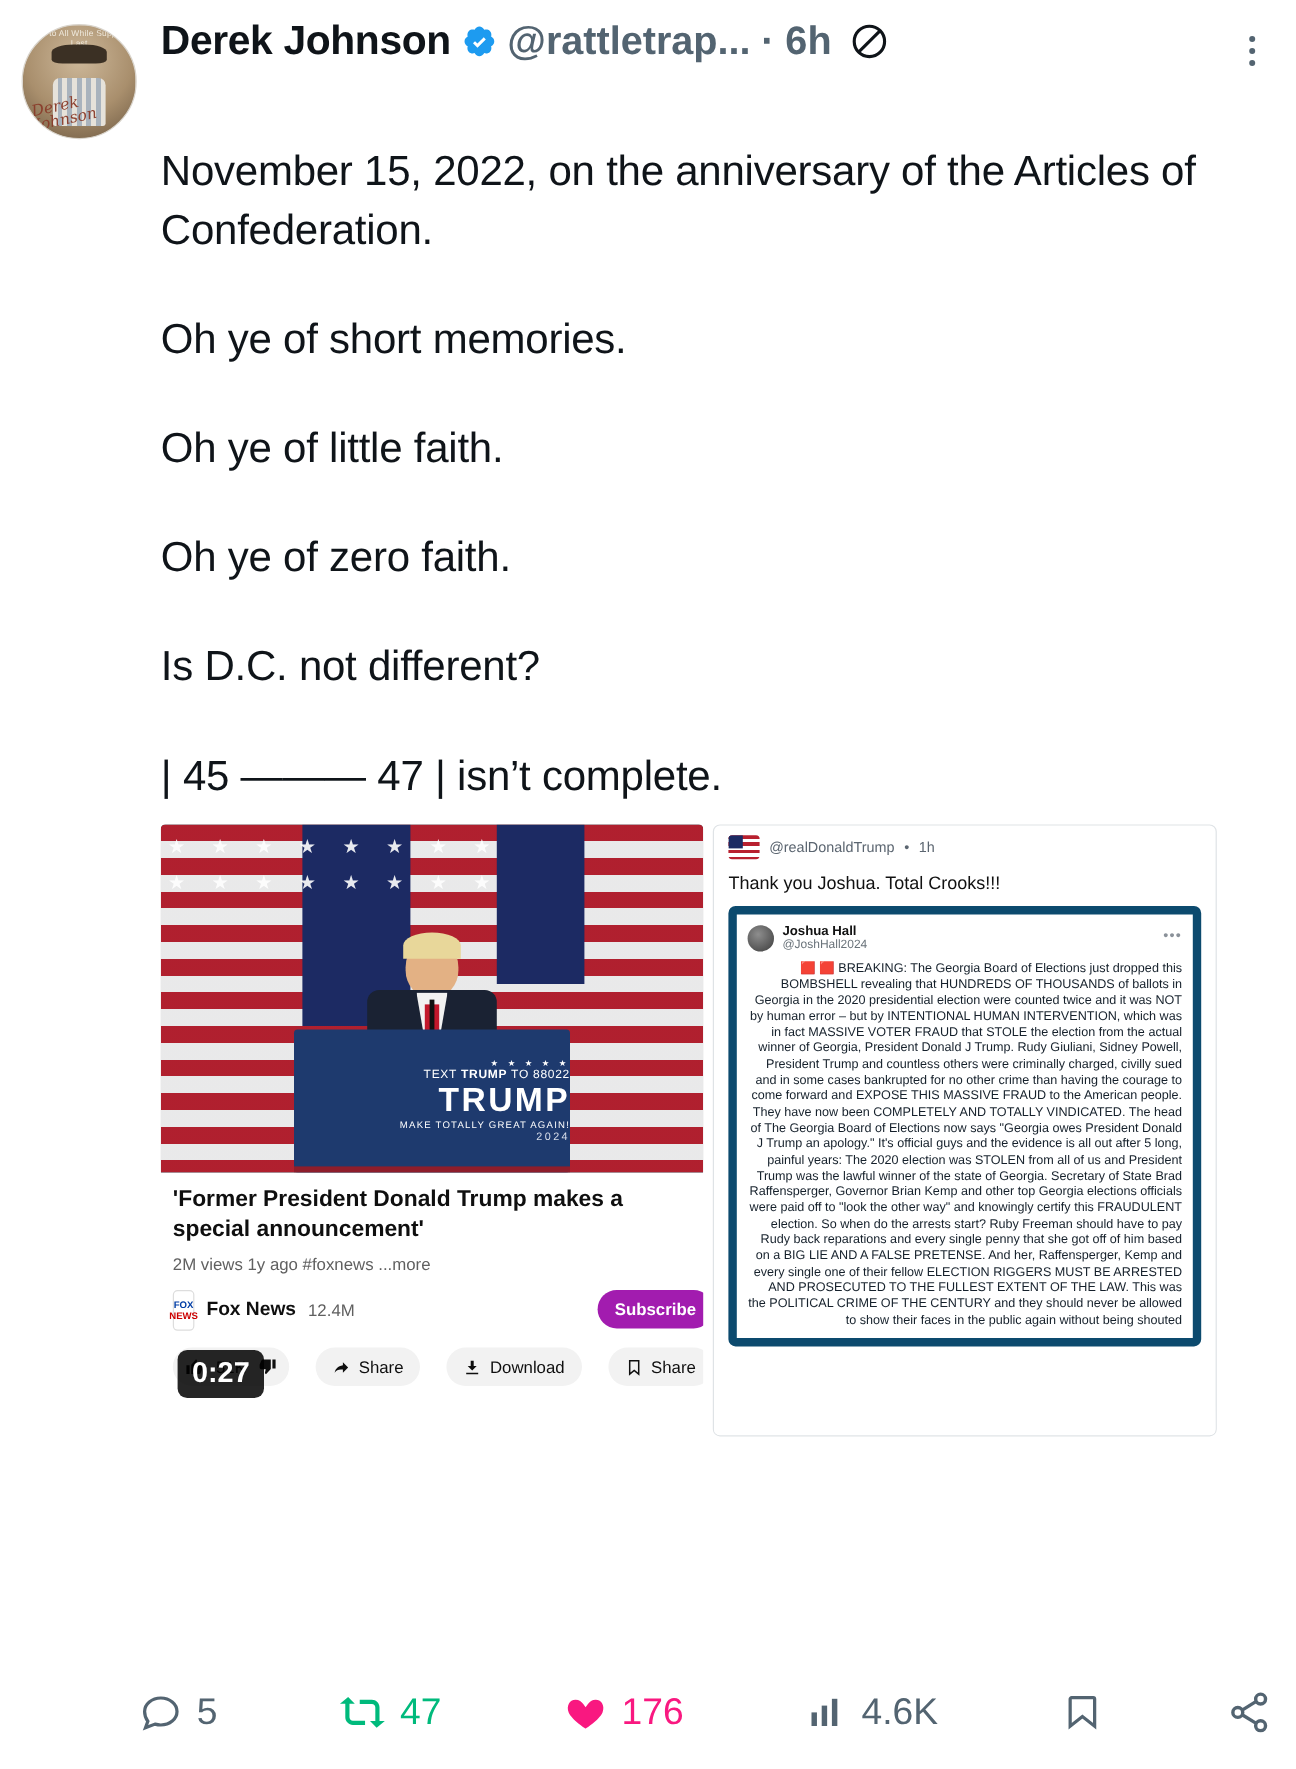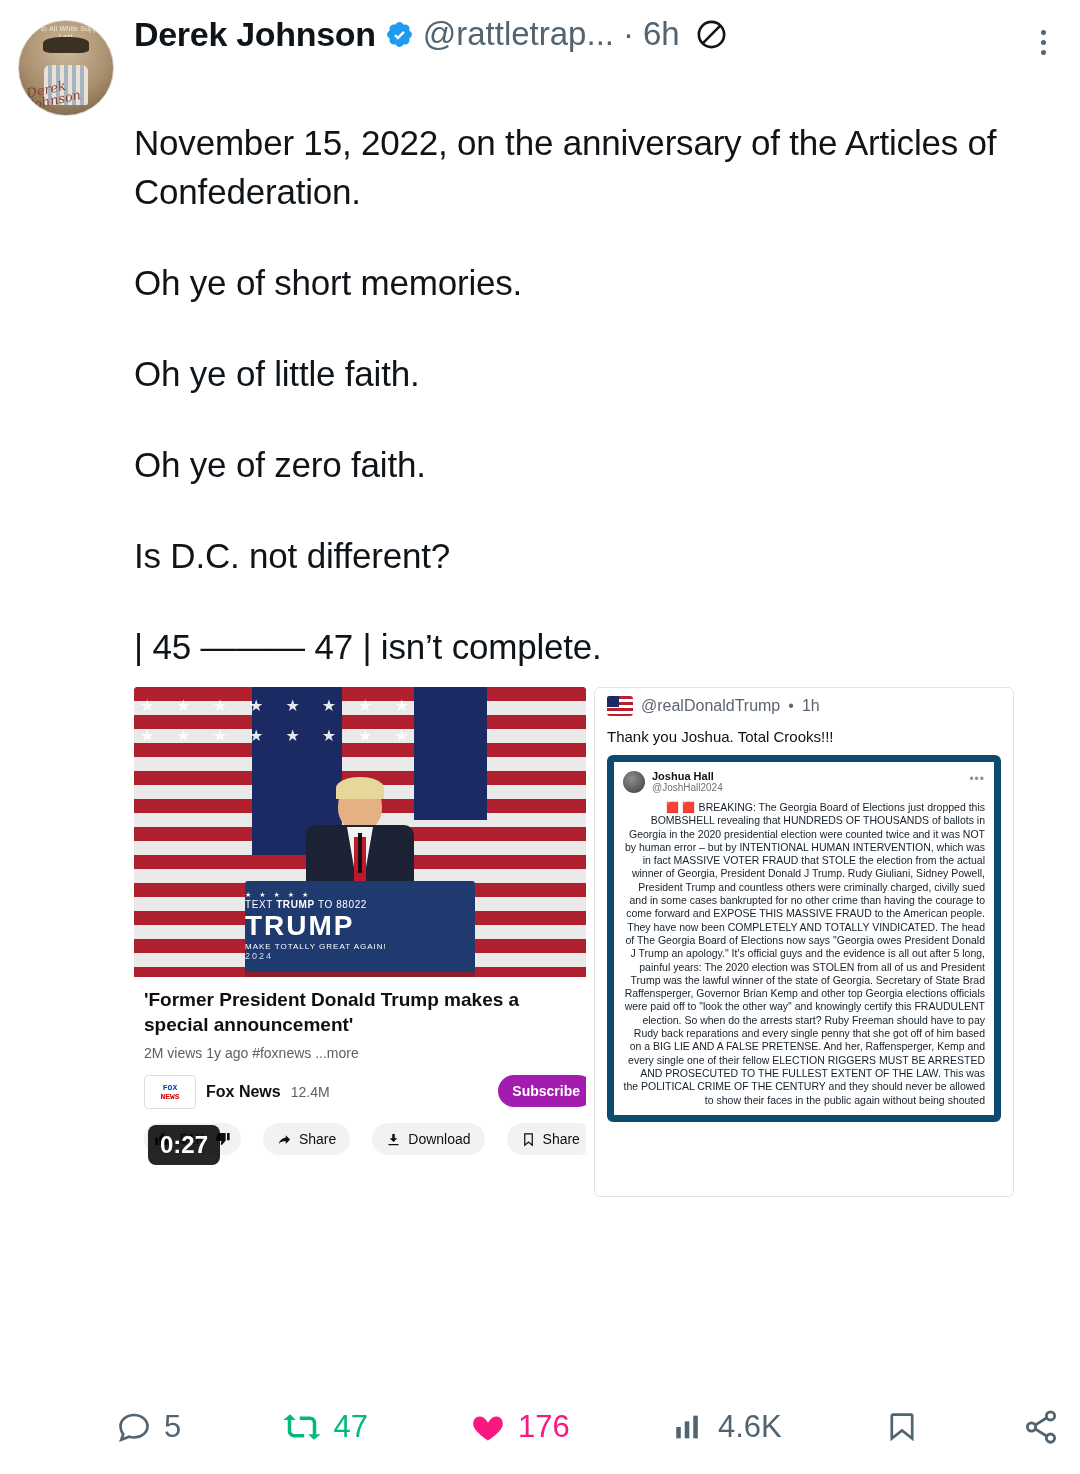--- a/index.html
+++ b/index.html
@@ -81,21 +81,21 @@
     letter-spacing: -.3px;
     white-space: nowrap;
   }
   .verified {
     width: 29px; height: 29px; flex: 0 0 29px;
     display: inline-block;
   }
   .handle, .dot, .time {
     color: #536471;
     font-size: 33px;
-    font-weight: 400;
+    font-weight: 700;
     white-space: nowrap;
   }
   .handle { color: #536471; }
   .nonote {
     width: 33px; height: 33px; flex: 0 0 33px; margin-left: 6px;
   }
   .more-btn {
     position: absolute;
     top: 22px; right: 20px;
     width: 34px; height: 40px;
@@ -193,25 +193,25 @@
     position: absolute; top: 56px; left: 50%; transform: translateX(-50%);
     width: 12px; height: 52px; background: #c2182b;
   }
   .mic {
     position: absolute; bottom: 104px; left: 50%; margin-left: -2px;
     width: 4px; height: 40px; background: #111;
   }
   .podium {
     position: absolute;
     bottom: 0; left: 50%; transform: translateX(-50%);
-    width: 230px; height: 96px;
+    width: 230px; height: 119px;
     background: #1e3a6e;
     border-radius: 3px;
-    color: #fff; text-align: left;
-    padding-top: 10px;
+    color: #fff; text-align: right;
+    padding-top: 24px;
   }
   .podium .p1 { font-size: 10px; letter-spacing: .6px; }
   .podium .p1 b { color: #fff; }
   .podium .p2 { font-size: 28px; font-weight: 800; letter-spacing: 2px; line-height: 32px; }
   .podium .p3 { font-size: 8px; letter-spacing: 1px; }
   .podium .p4 { font-size: 9px; letter-spacing: 2px; color: #d8deea; }
   .podium .pstars { font-size: 7px; letter-spacing: 3px; }
   .podium-edge { position:absolute; bottom: 0; left: 0; right:0; height: 5px; background:#8e1d2b; }
 
   .yt-title {
@@ -225,25 +225,24 @@
     font-size: 14px;
     color: #606060;
     padding: 8px 0 0 10px;
   }
   .yt-channel-row {
     display: flex; align-items: center; gap: 10px;
     padding: 14px 0 0 10px;
     position: relative;
   }
   .yt-ch-ico {
-    width: 52px; height: 34px; border-radius: 4px; background: #fff;
+    width: 18px; height: 34px; border-radius: 4px; background: #fff;
     border: 1px solid #ddd;
     display: flex; flex-direction: column; align-items: center; justify-content: center;
     line-height: 9px;
-    font-family: Liberation Mono, monospace;
   }
   .yt-ch-ico span { font-size: 8px; font-weight: 800; color: #003da5; }
   .yt-ch-ico span.r { color: #c00; }
   .yt-ch-name { font-size: 16px; font-weight: 700; color: #0f0f0f; }
   .yt-ch-subs { font-size: 14px; color: #606060; }
   .subscribe-btn {
     position: absolute; right: -8px; top: 14px;
     background: #a21caf; color: #fff;
     font-size: 14px; font-weight: 600;
     padding: 8px 14px; border-radius: 18px;
@@ -272,21 +271,21 @@
     width: 420px;
     border: 1px solid #dfe3e6;
     border-radius: 6px;
     overflow: hidden;
     background: #fff;
     padding: 10px 12px;
     position: relative;
   }
   .ts-head {
     display: flex; align-items: center; gap: 8px;
-    font-size: 16px; color: #5b6570;
+    font-size: 12px; color: #5b6570;
     margin-top: -2px;
     text-align: right;
   }
   .ts-avatar {
     width: 26px; height: 20px; border-radius: 3px;
     background: repeating-linear-gradient(180deg,#b8202f 0 3px,#fff 3px 6px);
     position: relative; overflow: hidden;
     flex: 0 0 26px;
   }
   .ts-avatar::after {

